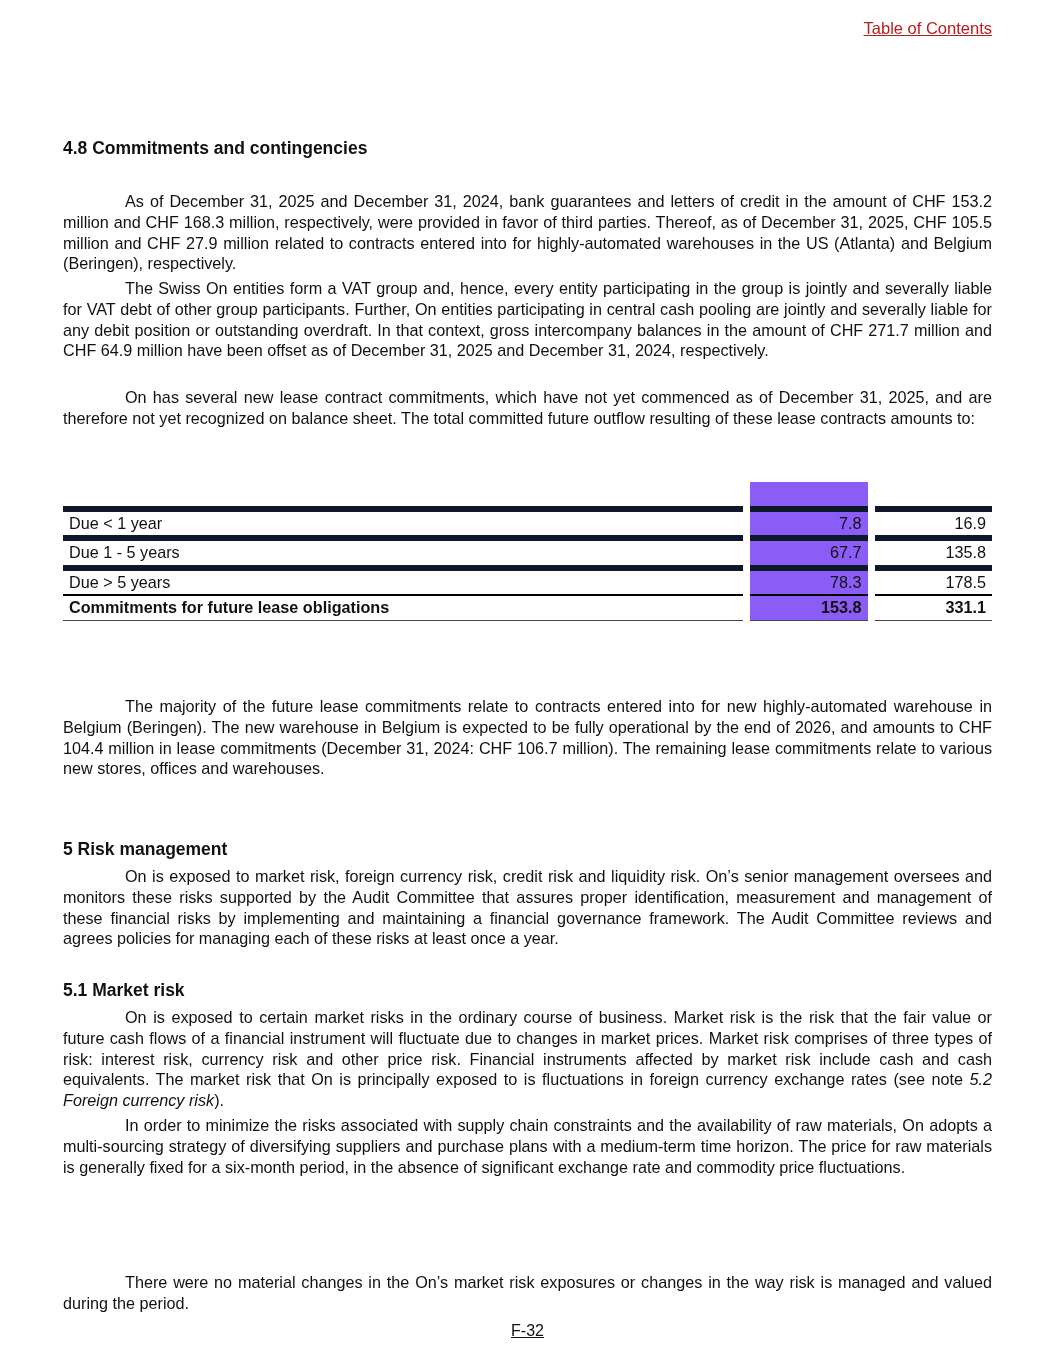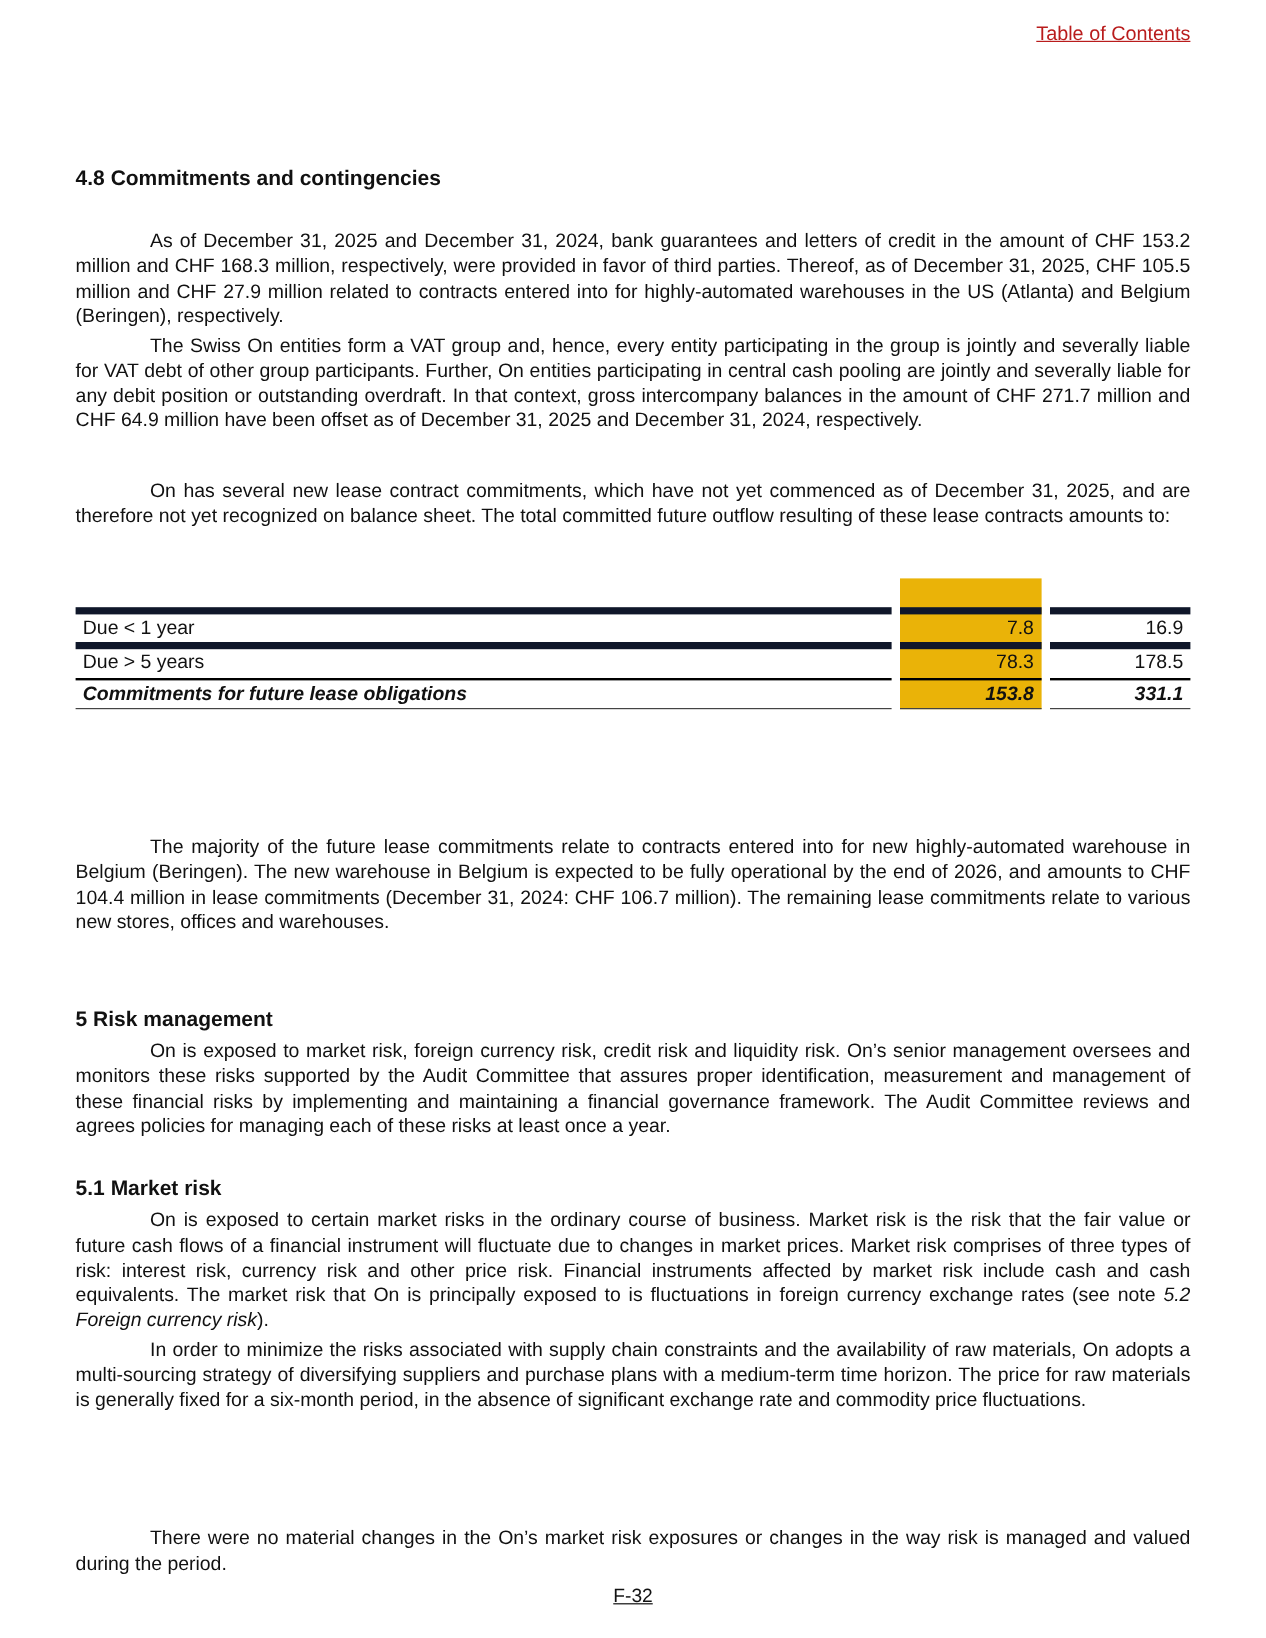--- a/index.html
+++ b/index.html
@@ -23,54 +23,61 @@
     }
     table.lease td, table.lease th {
       padding: 0 6px; height: 23.5px; font-size: 16.2px; vertical-align: middle;
     }
     .col-label { width: 673px; text-align: left; }
     .gap { width: 7px; padding: 0 !important; }
     .col-num { width: 106px; text-align: right; }
     th { font-weight: bold; }
     th.col-label { font-weight: normal; }
     .hdr th.col-label, .hdr th.col-num { border-bottom: 1.5px solid #777; height: 24px; }
-    .shade { background: #eab308; }
+    .shade { background: #8b5cf6; }
     .spacer td { height: 47px; }
     .row td.col-label, .row td.col-num { border-top: 6px solid #0f172a; }
-    .total td { font-weight: bold; border-top: 2.5px solid #000 !important; border-bottom: 1px solid #444; font-style: italic; }
+    .total td { font-weight: bold; border-top: 2.5px solid #000 !important; border-bottom: 1px solid #444; }
     .page-num {
       position: absolute; left: 0; width: 1055px; top: 1321px; text-align: center; font-size: 16px; text-decoration: underline;
     }
   </style>
 </head>
 <body>
 
 <a class="toc-link">Table of Contents</a>
 
 <div class="content">
   <h2 style="top:137px">4.8 Commitments and contingencies</h2>
   <p style="top:191px">As of December 31, 2025 and December 31, 2024, bank guarantees and letters of credit in the amount of CHF 153.2 million and CHF 168.3 million, respectively, were provided in favor of third parties. Thereof, as of December 31, 2025, CHF 105.5 million and CHF 27.9 million related to contracts entered into for highly-automated warehouses in the US (Atlanta) and Belgium (Beringen), respectively.</p>
   <p style="top:278px">The Swiss On entities form a VAT group and, hence, every entity participating in the group is jointly and severally liable for VAT debt of other group participants. Further, On entities participating in central cash pooling are jointly and severally liable for any debit position or outstanding overdraft. In that context, gross intercompany balances in the amount of CHF 271.7 million and CHF 64.9 million have been offset as of December 31, 2025 and December 31, 2024, respectively.</p>
-  <p style="top:399px">On has several new lease contract commitments, which have not yet commenced as of December 31, 2025, and are therefore not yet recognized on balance sheet. The total committed future outflow resulting of these lease contracts amounts to:</p>
+  <p style="top:387px">On has several new lease contract commitments, which have not yet commenced as of December 31, 2025, and are therefore not yet recognized on balance sheet. The total committed future outflow resulting of these lease contracts amounts to:</p>
 
   <table class="lease">
     <tbody>
     <tr class="spacer">
       <td class="col-label"></td>
           <td class="gap"></td>
           <td class="col-num shade"></td>
           <td class="gap"></td>
           <td class="col-num"></td>
     </tr>
     <tr class="row">
       <td class="col-label">Due &lt; 1 year</td>
       <td class="gap"></td>
       <td class="col-num shade">7.8</td>
       <td class="gap"></td>
       <td class="col-num">16.9</td>
+    </tr>
+    <tr class="row">
+      <td class="col-label">Due 1 - 5 years</td>
+      <td class="gap"></td>
+      <td class="col-num shade">67.7</td>
+      <td class="gap"></td>
+      <td class="col-num">135.8</td>
     </tr>
     <tr class="row">
       <td class="col-label">Due &gt; 5 years</td>
       <td class="gap"></td>
       <td class="col-num shade">78.3</td>
       <td class="gap"></td>
       <td class="col-num">178.5</td>
     </tr>
     <tr class="total">
       <td class="col-label">Commitments for future lease obligations</td>

